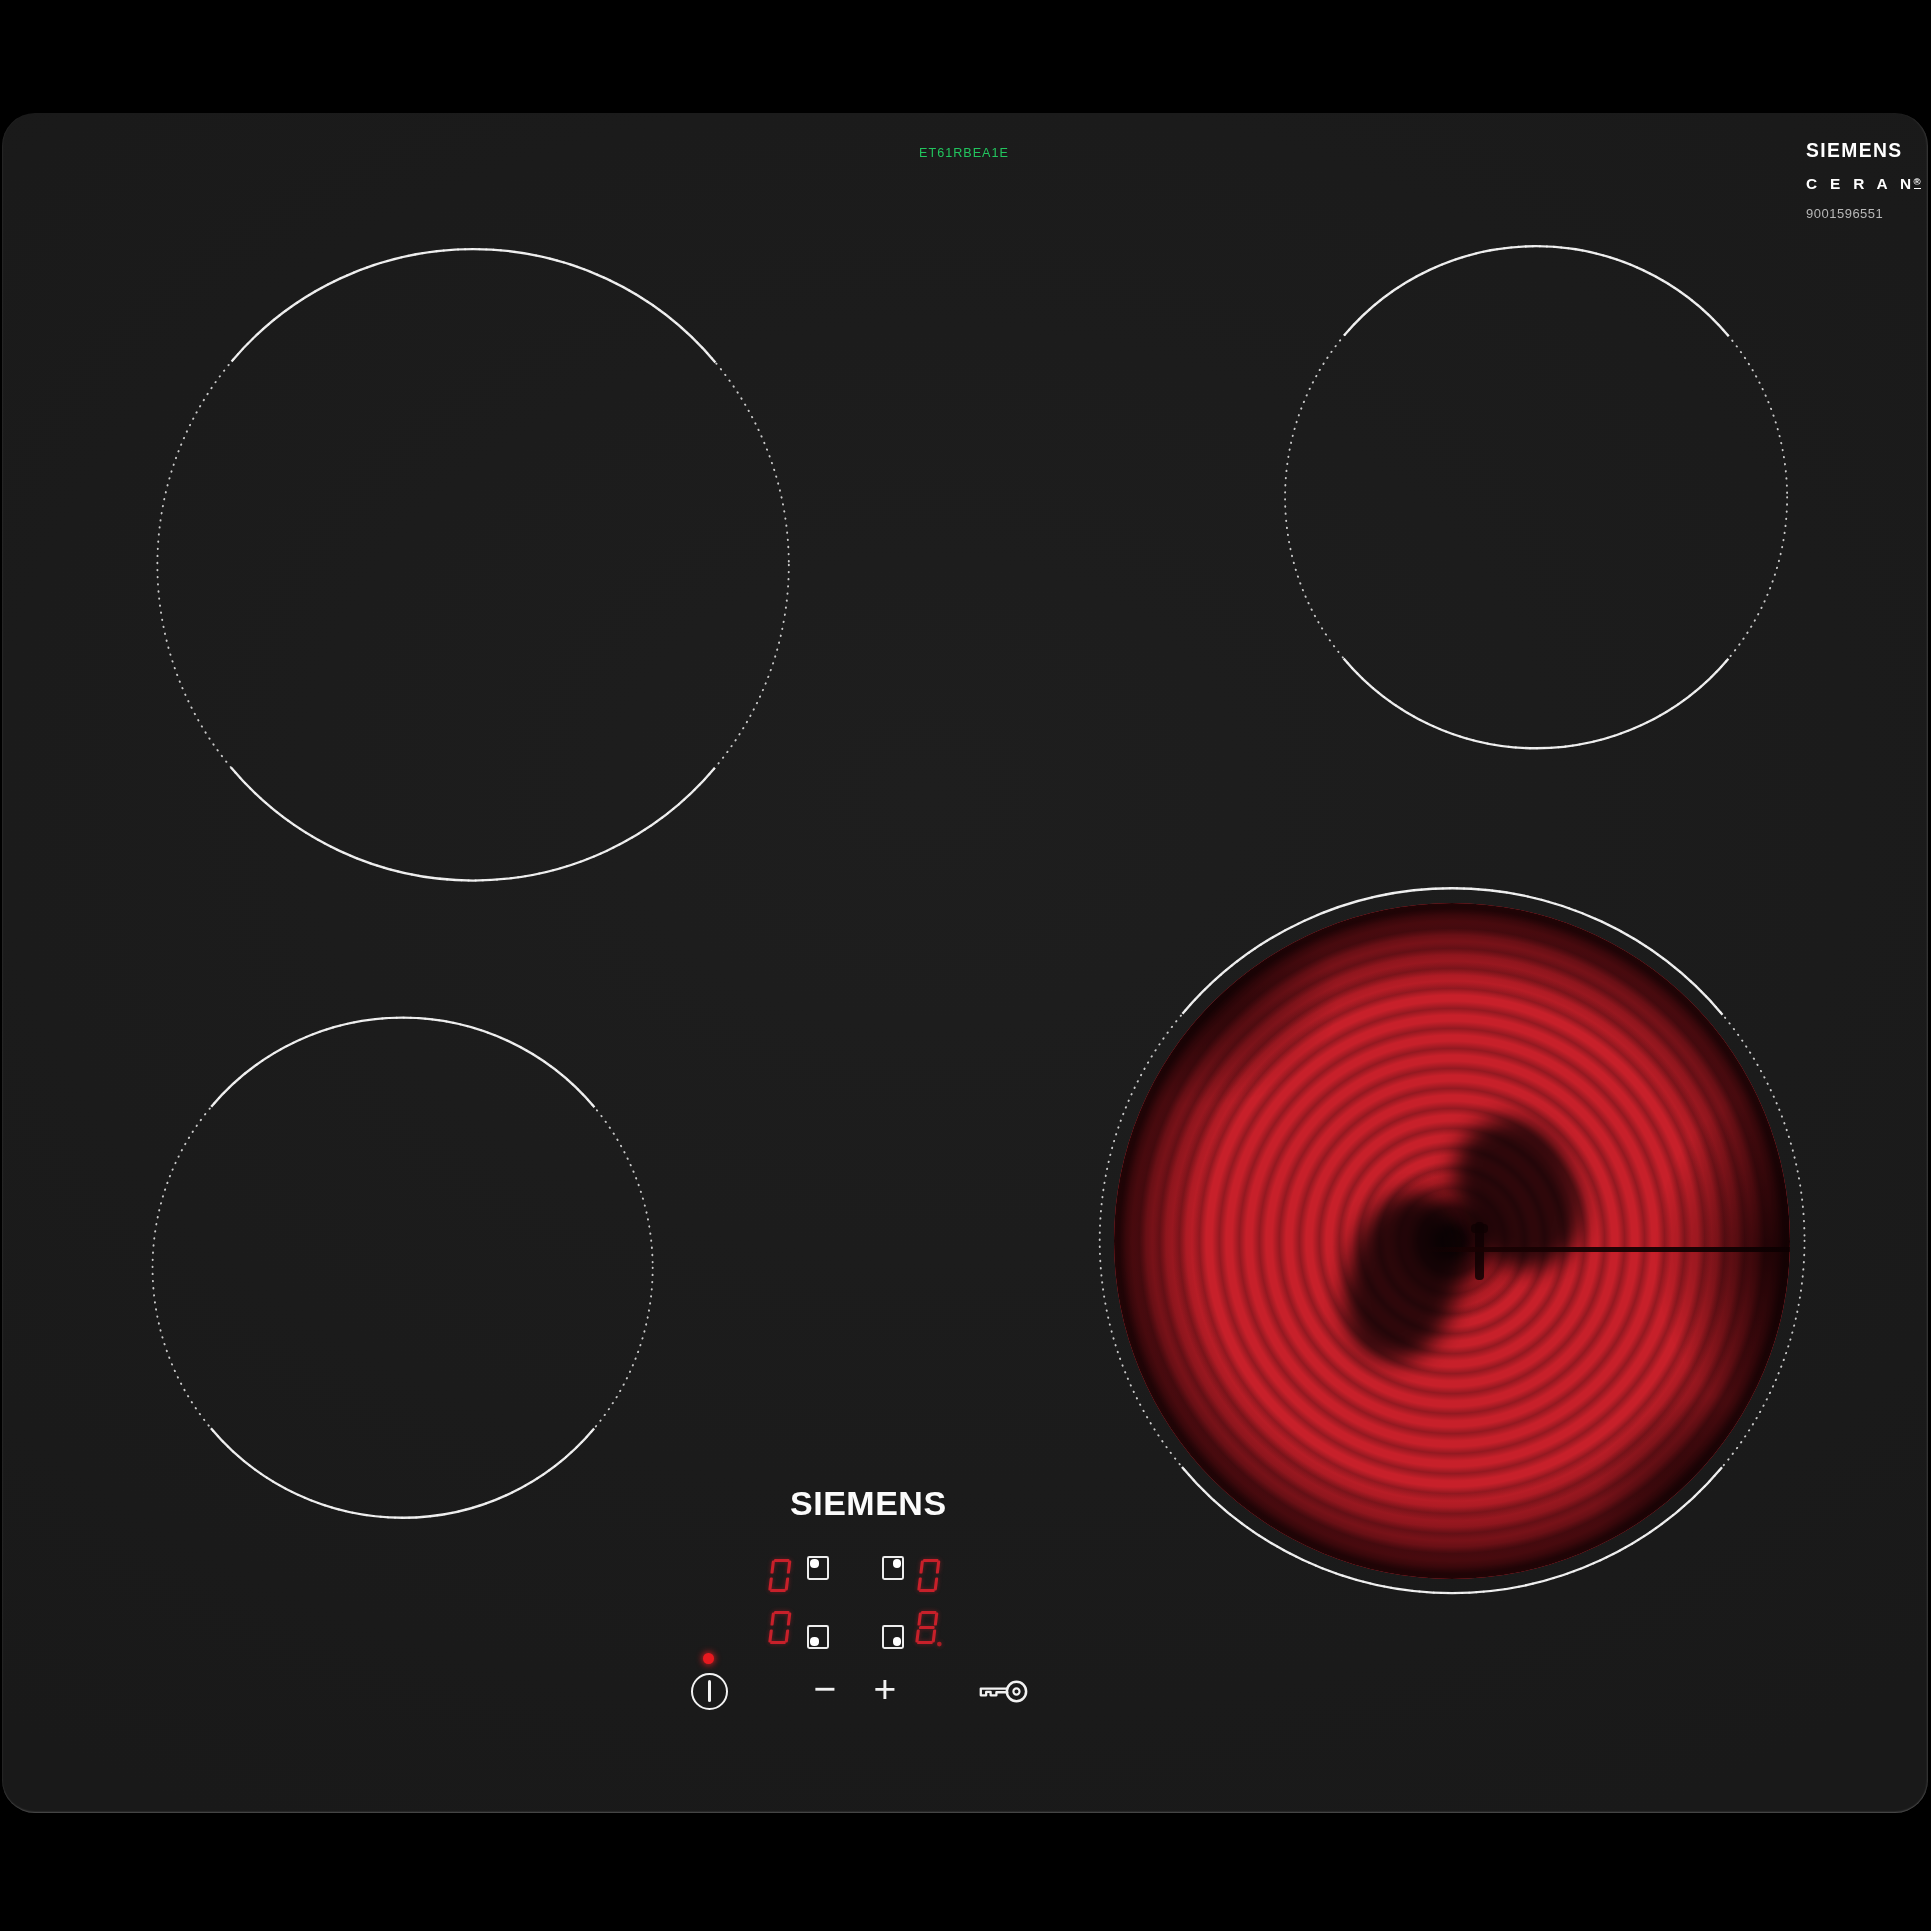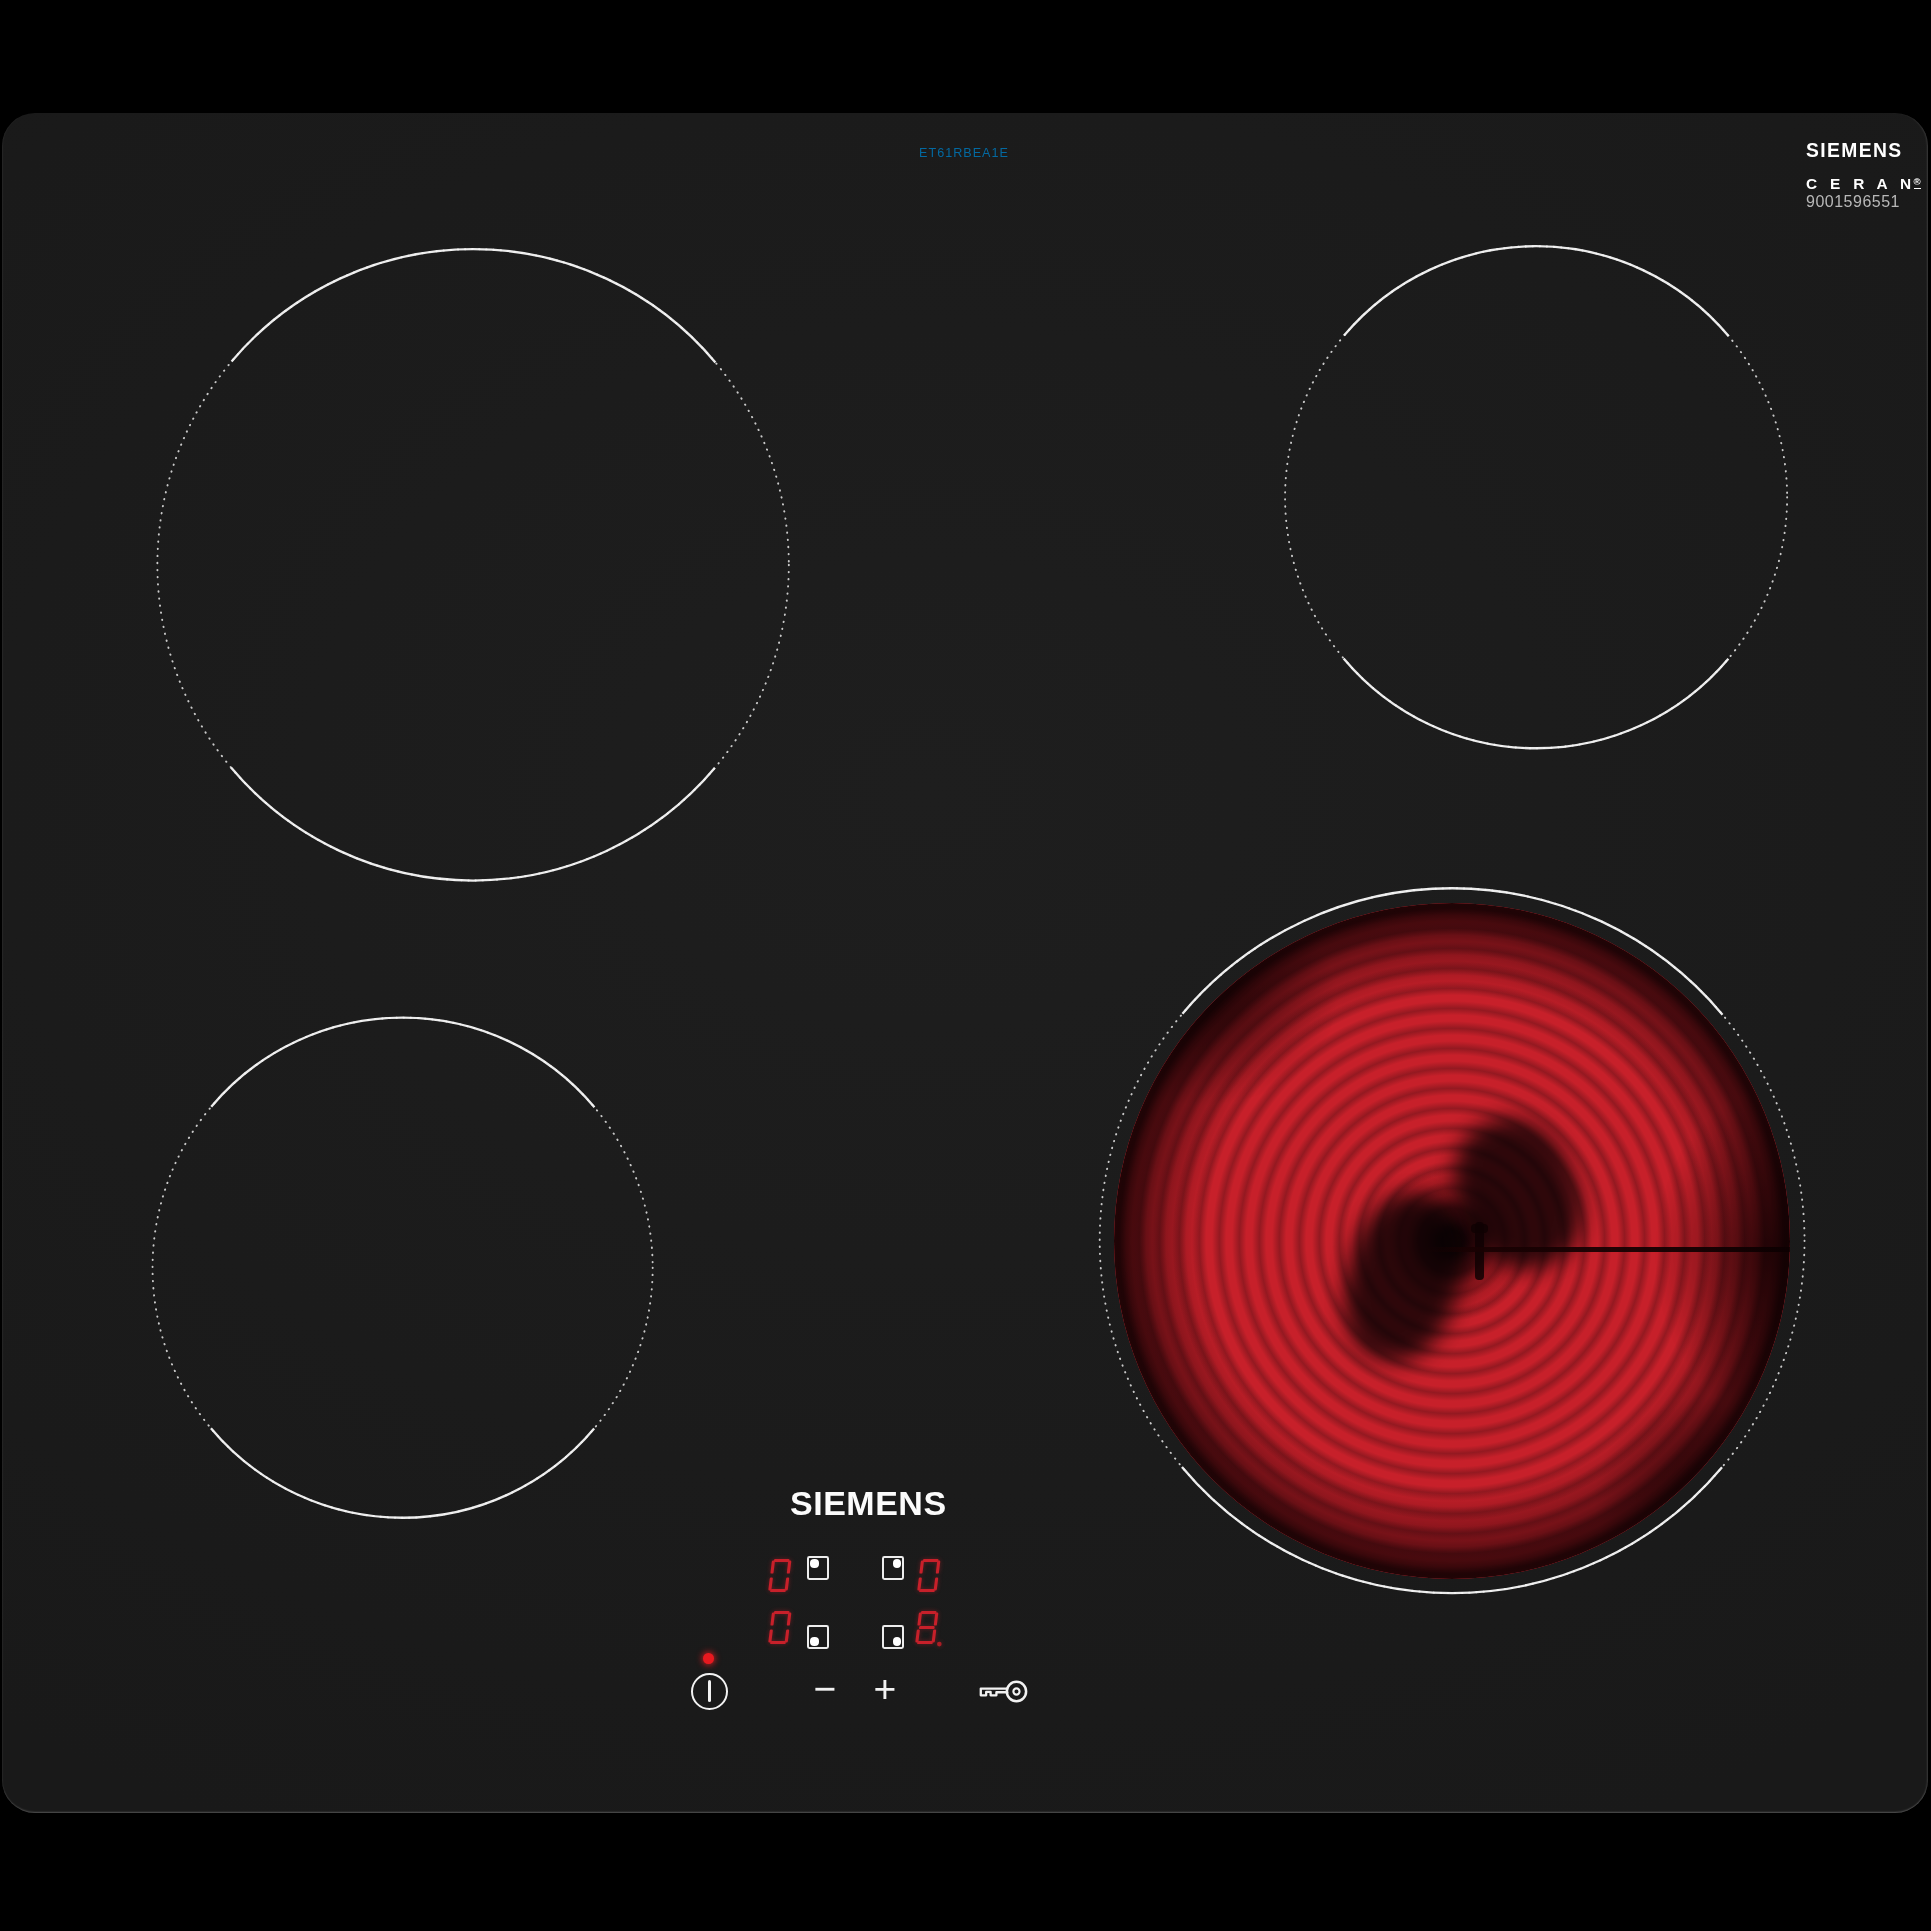--- a/index.html
+++ b/index.html
@@ -16,27 +16,27 @@
     border-radius:33px;
     background:radial-gradient(1545px 1159px at 48% 40%, #1e1e1e 0%, #1b1b1b 60%, #191919 100%);
     box-shadow:
       inset 0 -1.9px 1.9px -1px rgba(255,255,255,.25),
       inset -1.9px 0 1.9px -1px rgba(255,255,255,.14),
       inset 1.9px 0 1.9px -1.4px rgba(255,255,255,.07);
   }
   
   .model-code{
     position:absolute;left:848px;top:146px;width:232px;text-align:center;
-    font-size:12.6px;color:#0369a1;letter-spacing:1px;
+    font-size:12.6px;color:#22c55e;letter-spacing:1px;
   }
   .glass-badge{position:absolute;left:1806px;top:141px;color:#fff;line-height:1;}
   .glass-badge .l1{font-size:19.3px;font-weight:bold;letter-spacing:1.4px;}
   .glass-badge .l2{font-size:15.4px;font-weight:bold;letter-spacing:4.3px;margin-top:16px;white-space:nowrap;}
   .glass-badge .reg{font-size:9.7px;letter-spacing:0;vertical-align:3.9px;border-bottom:1.9px solid #fff;padding-bottom:1px;margin-left:-1.9px;}
-  .glass-badge .serial{font-size:16px;font-weight:normal;letter-spacing:0.5px;color:#b8b8b8;margin-top:2px;}
+  .glass-badge .serial{font-size:13px;font-weight:normal;letter-spacing:0.5px;color:#b8b8b8;margin-top:15px;}
   .brand-logo{
     position:absolute;left:790px;top:1485px;
     font-size:33px;font-weight:bold;color:#fbfbfb;letter-spacing:0.5px;
     transform:scaleX(1.03);transform-origin:left center;
   }
   
   svg.zones-overlay{position:absolute;left:0;top:0;pointer-events:none;}
   .zc-dot{fill:none;stroke:#e8e8e8;stroke-width:2;stroke-linecap:round;opacity:.85;}
   .zc-solid{fill:none;stroke:#f7f7f7;stroke-width:2.4;opacity:.95;}
   

